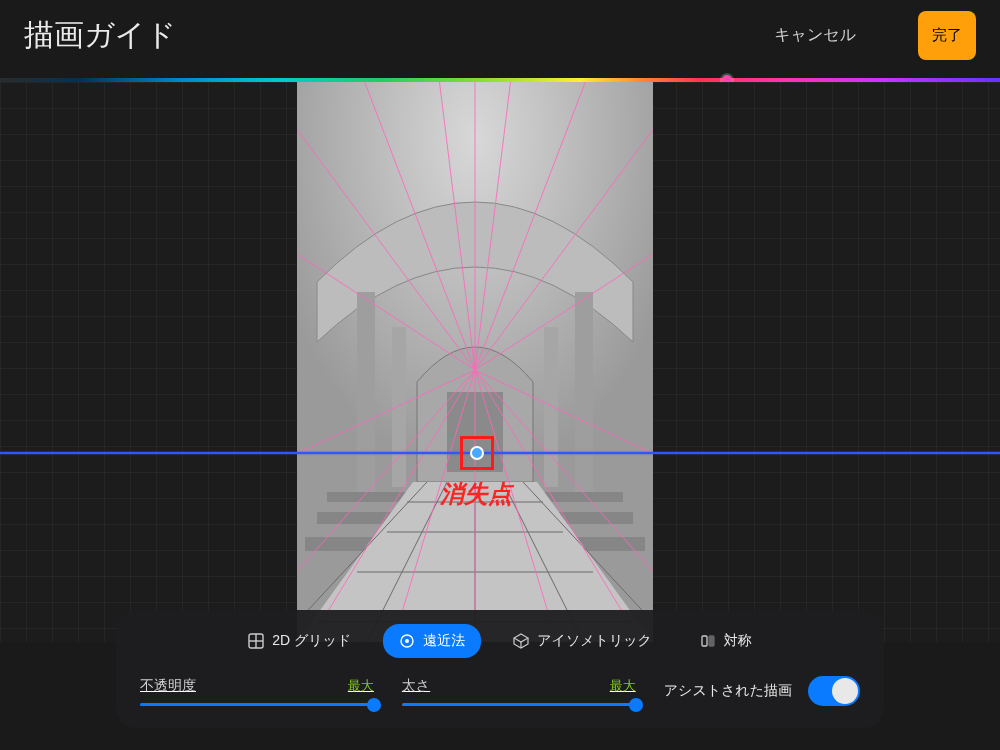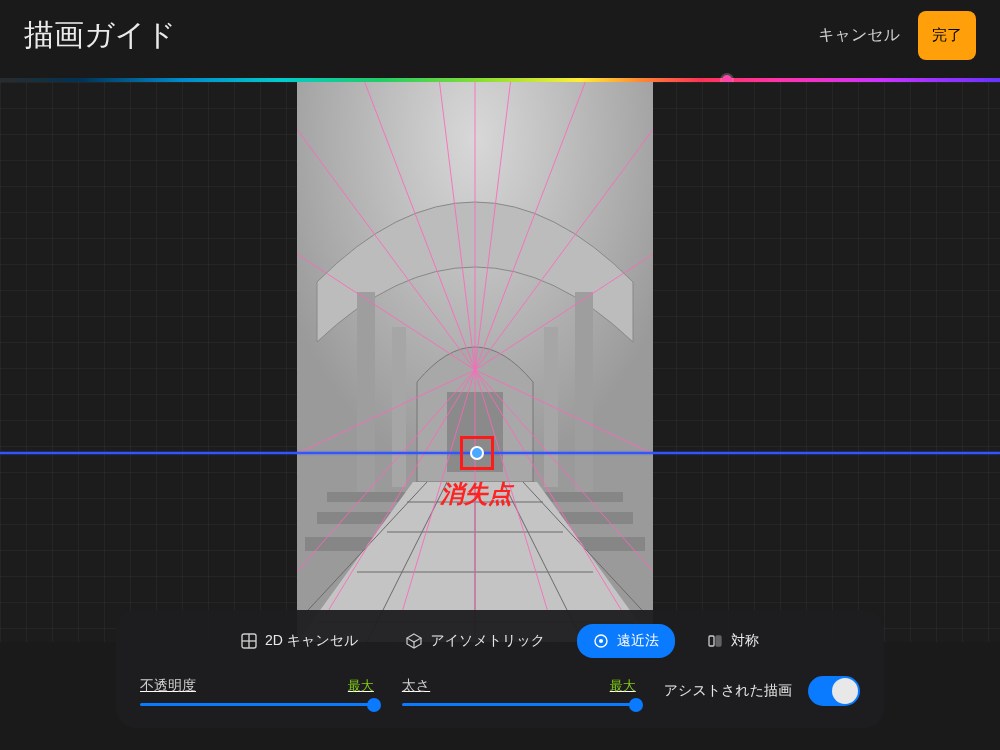--- a/index.html
+++ b/index.html
@@ -41,20 +41,21 @@
 }
 .done-btn {
   background: #ff9f0a;
   color: #000;
   font-size: 15px;
   font-weight: 500;
   border: none;
   border-radius: 8px;
   padding: 15px 14px;
   cursor: pointer;
+  margin-left: 44px;
 }
 
 
 .hue-bar {
   position: absolute;
   left: 0;
   right: 0;
   top: 78px;
   height: 4px;
   background: linear-gradient(to right,
@@ -329,41 +330,41 @@
 <div class="bottom-panel">
   <div class="segment">
     <div class="seg-item">
       <span class="seg-icon">
         <svg width="16" height="16" viewBox="0 0 16 16">
             <rect x="1" y="1" width="14" height="14" rx="2" fill="none" stroke="#ccc" stroke-width="1.4"></rect>
             <line x1="8" y1="1" x2="8" y2="15" stroke="#ccc" stroke-width="1.4"></line>
             <line x1="1" y1="8" x2="15" y2="8" stroke="#ccc" stroke-width="1.4"></line>
           </svg>
       </span>
-      <span>2D キャンセル</span>
+      <span>2D グリッド</span>
+    </div>
+    <div class="seg-item active">
+      <span class="seg-icon">
+        <svg width="16" height="16" viewBox="0 0 16 16">
+            <circle cx="8" cy="8" r="6" fill="none" stroke="#fff" stroke-width="1.4"></circle>
+            <circle cx="8" cy="8" r="2" fill="#fff"></circle>
+          </svg>
+      </span>
+      <span>遠近法</span>
     </div>
     <div class="seg-item">
       <span class="seg-icon">
         <svg width="16" height="16" viewBox="0 0 16 16">
             <polygon points="8,1 15,5 8,9 1,5" fill="none" stroke="#ccc" stroke-width="1.2"></polygon>
             <polyline points="1,5 1,11 8,15 15,11 15,5" fill="none" stroke="#ccc" stroke-width="1.2"></polyline>
             <line x1="8" y1="9" x2="8" y2="15" stroke="#ccc" stroke-width="1.2"></line>
           </svg>
       </span>
       <span>アイソメトリック</span>
     </div>
-    <div class="seg-item active">
-      <span class="seg-icon">
-        <svg width="16" height="16" viewBox="0 0 16 16">
-            <circle cx="8" cy="8" r="6" fill="none" stroke="#fff" stroke-width="1.4"></circle>
-            <circle cx="8" cy="8" r="2" fill="#fff"></circle>
-          </svg>
-      </span>
-      <span>遠近法</span>
-    </div>
     <div class="seg-item">
       <span class="seg-icon">
         <svg width="16" height="16" viewBox="0 0 16 16">
             <rect x="2" y="3" width="5" height="10" rx="1" fill="none" stroke="#ccc" stroke-width="1.3"></rect>
             <rect x="9" y="3" width="5" height="10" rx="1" fill="#ccc" opacity="0.4" stroke="#ccc" stroke-width="1.3"></rect>
           </svg>
       </span>
       <span>対称</span>
     </div>
   </div>

